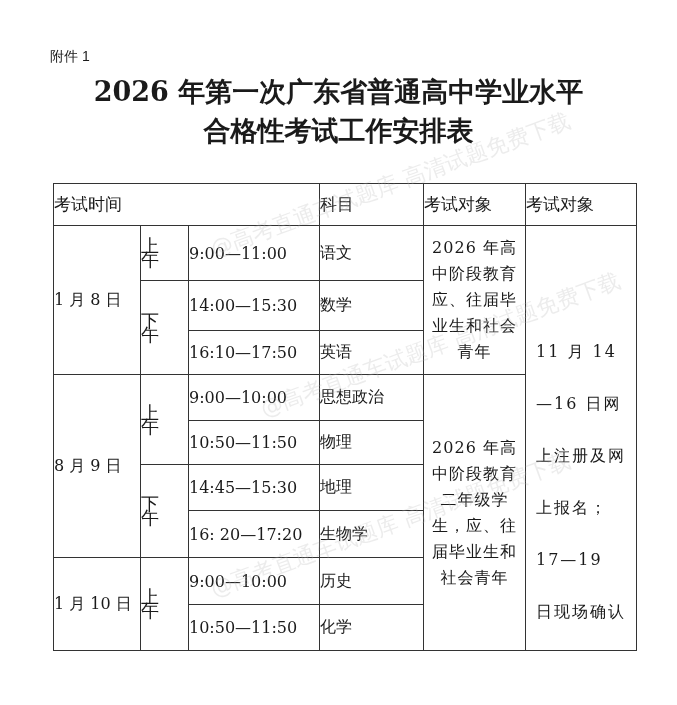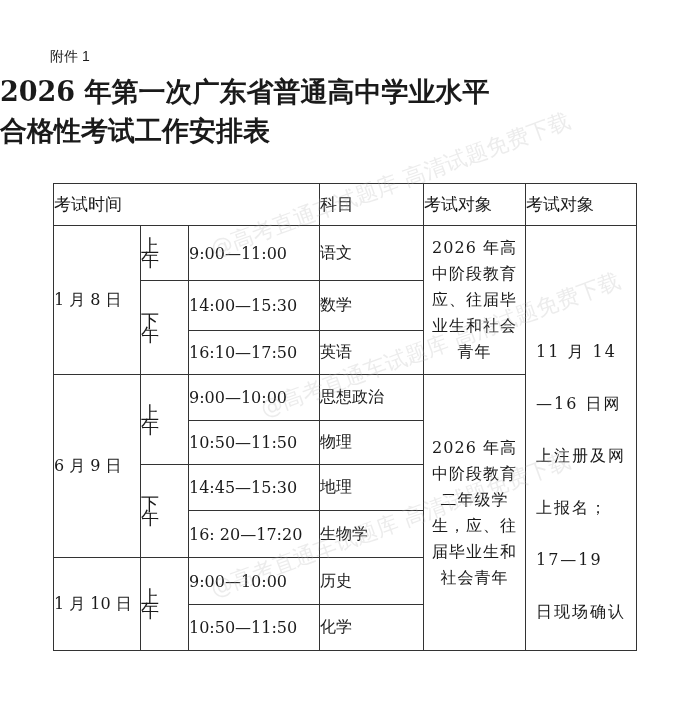--- a/index.html
+++ b/index.html
@@ -1,20 +1,20 @@
 <!DOCTYPE html>
 <html><head>
 <meta charset="utf-8">
 <style>
   html, body { margin:0; padding:0; background:#ffffff; }
   body { width:677px; height:705px; position:relative; overflow:hidden;
          font-family:"DejaVu Serif","Liberation Serif",serif; color:#1a1a1a; }
   .attach { position:absolute; left:50px; top:48px; font-size:14px;
             font-family:Liberation Sans, sans-serif; }
-  .title { position:absolute; left:0; width:677px; 
+  .title { position:absolute; left:0; width:677px; text-align:center;
            font-size:27px; font-weight:bold; font-family:"DejaVu Serif","Liberation Serif",serif; }
   .t1 { top:74px; }
   .t2 { top:113px;font-family:Liberation Serif, serif; }
   table { position:absolute; left:53px; top:183px; border-collapse:collapse;
           font-size:16px; }
   td { border:1.5px solid #333; text-align:left; vertical-align:middle; padding:0; }
   .hd { font-family:"DejaVu Sans","Liberation Sans",sans-serif; font-size:17px; }
   .ampm { line-height:14px; font-size:18px; }
   .ampm span { display:block; }
   .target { text-align:center; padding:0 4px; line-height:26px; font-size:16px; letter-spacing:1px; }
@@ -67,21 +67,21 @@
         </td>
     <td>14:00—15:30</td>
     <td>数学</td>
   </tr>
   <tr style="height:44px">
     <td>16:10—17:50</td>
     <td>英语</td>
   </tr>
 
   <tr style="height:46px">
-    <td rowspan="4">6 月 9 日</td>
+    <td rowspan="4">8 月 9 日</td>
     <td rowspan="2" class="ampm">
           <span>上</span>
           <span>午</span>
         </td>
     <td>9:00—10:00</td>
     <td>思想政治</td>
     <td rowspan="6" class="target">2026 年高中阶段教育二年级学生，应、往届毕业生和社会青年</td>
   </tr>
   <tr style="height:44px">
     <td>10:50—11:50</td>

